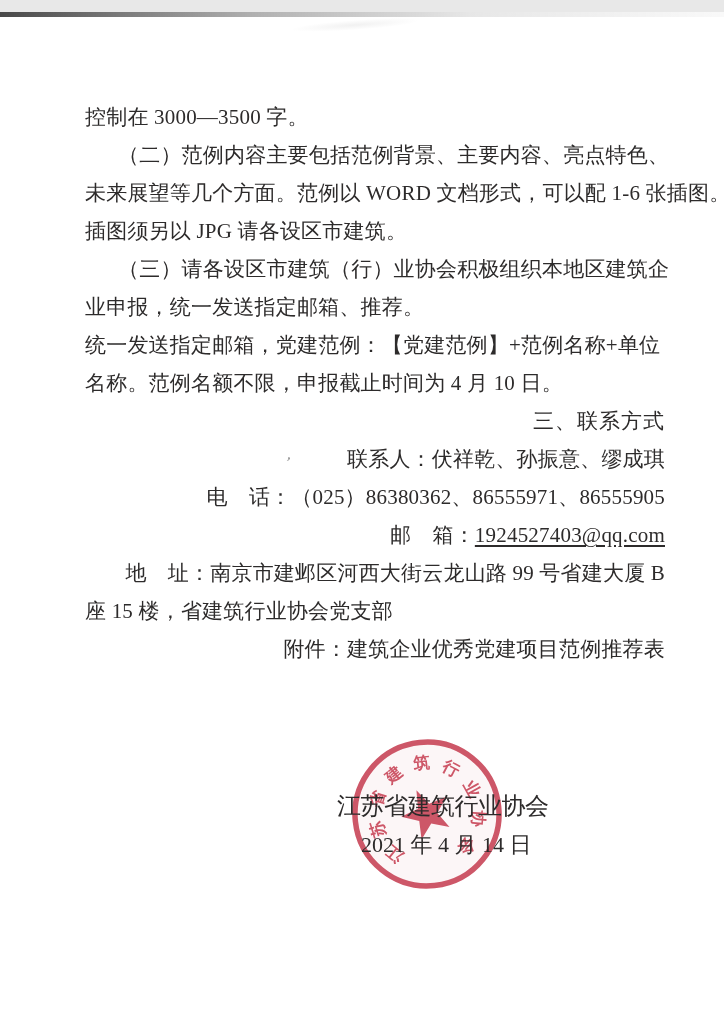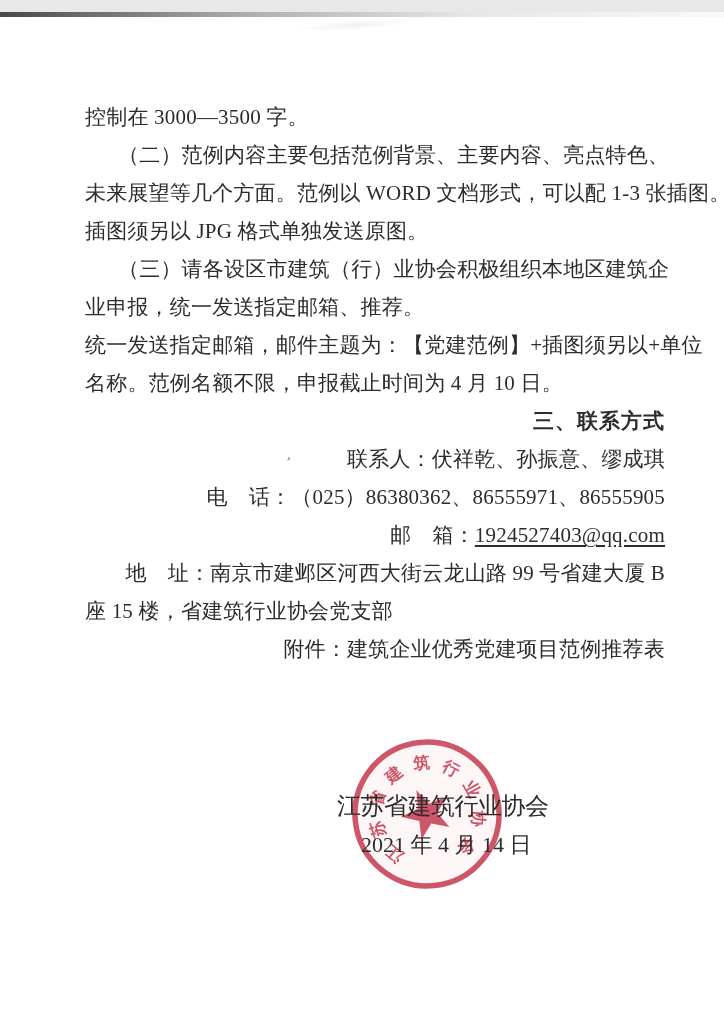--- a/index.html
+++ b/index.html
@@ -27,21 +27,21 @@
     background:radial-gradient(ellipse at center, rgba(120,120,120,.10), rgba(120,120,120,0) 70%);
     transform:rotate(-4deg);
   }
   .content {
     position:absolute; left:85px; top:86px; width:580px;
     font-size:21px; line-height:38px;
   }
   .line { margin:0; white-space:nowrap; letter-spacing:.2px; }
   .indent { padding-left:33px;text-align:right; }
   .heading {
-    font-weight:700;
+    font-weight:400;
     font-family:"Liberation Sans","DejaVu Sans",sans-serif;
     letter-spacing:1px;
   }
   .email-link {
     color:inherit;
     text-decoration:underline;
     text-underline-offset:3px;
     cursor:pointer;
   }
   .tick-mark {
@@ -72,25 +72,25 @@
 <body>
 
 <div class="page">
 
   <div class="scan-top"></div>
   <div class="scan-smudge"></div>
 
   <main class="content">
     <p class="line">控制在 3000—3500 字。</p>
     <p class="line indent">（二）范例内容主要包括范例背景、主要内容、亮点特色、</p>
-    <p class="line">未来展望等几个方面。范例以 WORD 文档形式，可以配 1-3 张插图。</p>
-    <p class="line">插图须另以 JPG 格式单独发送原图。</p>
+    <p class="line">未来展望等几个方面。范例以 WORD 文档形式，可以配 1-6 张插图。</p>
+    <p class="line">插图须另以 JPG 请各设区市建筑。</p>
     <p class="line indent">（三）请各设区市建筑（行）业协会积极组织本地区建筑企</p>
     <p class="line">业申报，统一发送指定邮箱、推荐。</p>
-    <p class="line">统一发送指定邮箱，邮件主题为：【党建范例】+插图须另以+单位</p>
+    <p class="line">统一发送指定邮箱，党建范例：【党建范例】+范例名称+单位</p>
     <p class="line">名称。范例名额不限，申报截止时间为 4 月 10 日。</p>
 
     <p class="line indent heading">三、联系方式</p>
 
     <p class="line indent">联系人：伏祥乾、孙振意、缪成琪</p>
     <p class="line indent">电　话：（025）86380362、86555971、86555905</p>
     <p class="line indent">
       <span>邮　箱：</span><a class="email-link">1924527403@qq.com</a>
     </p>
     <p class="line indent">地　址：南京市建邺区河西大街云龙山路 99 号省建大厦 B</p>

